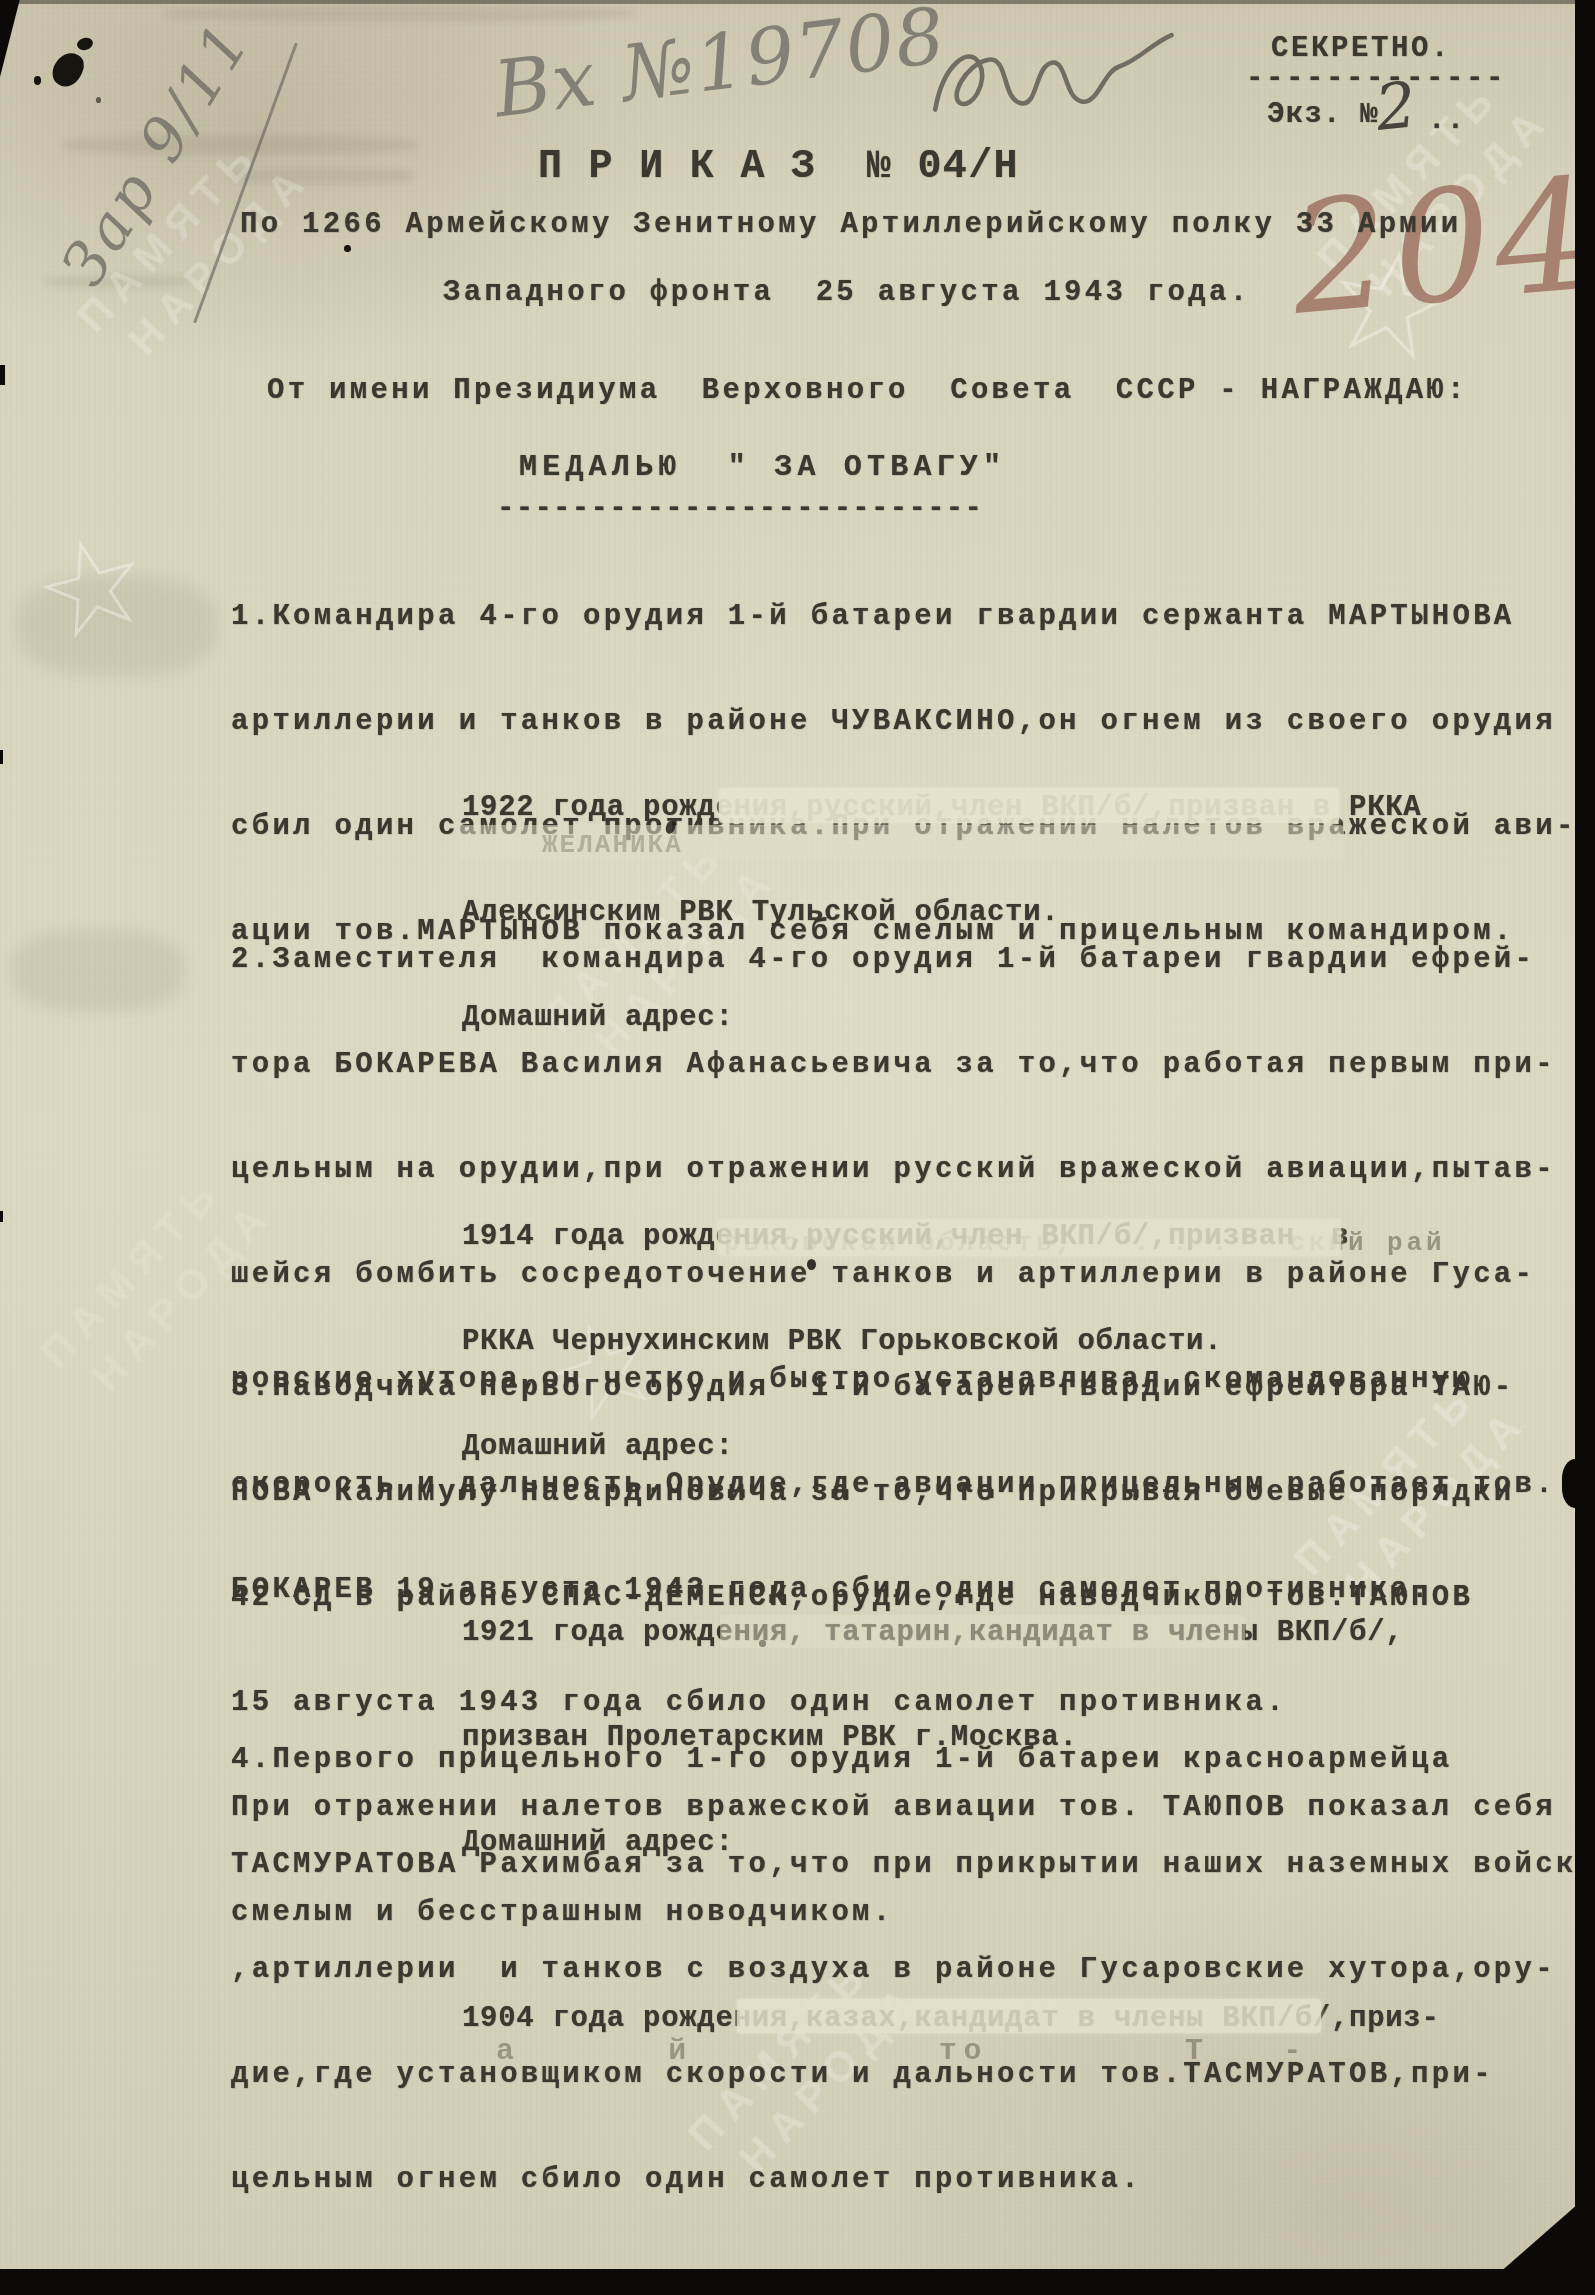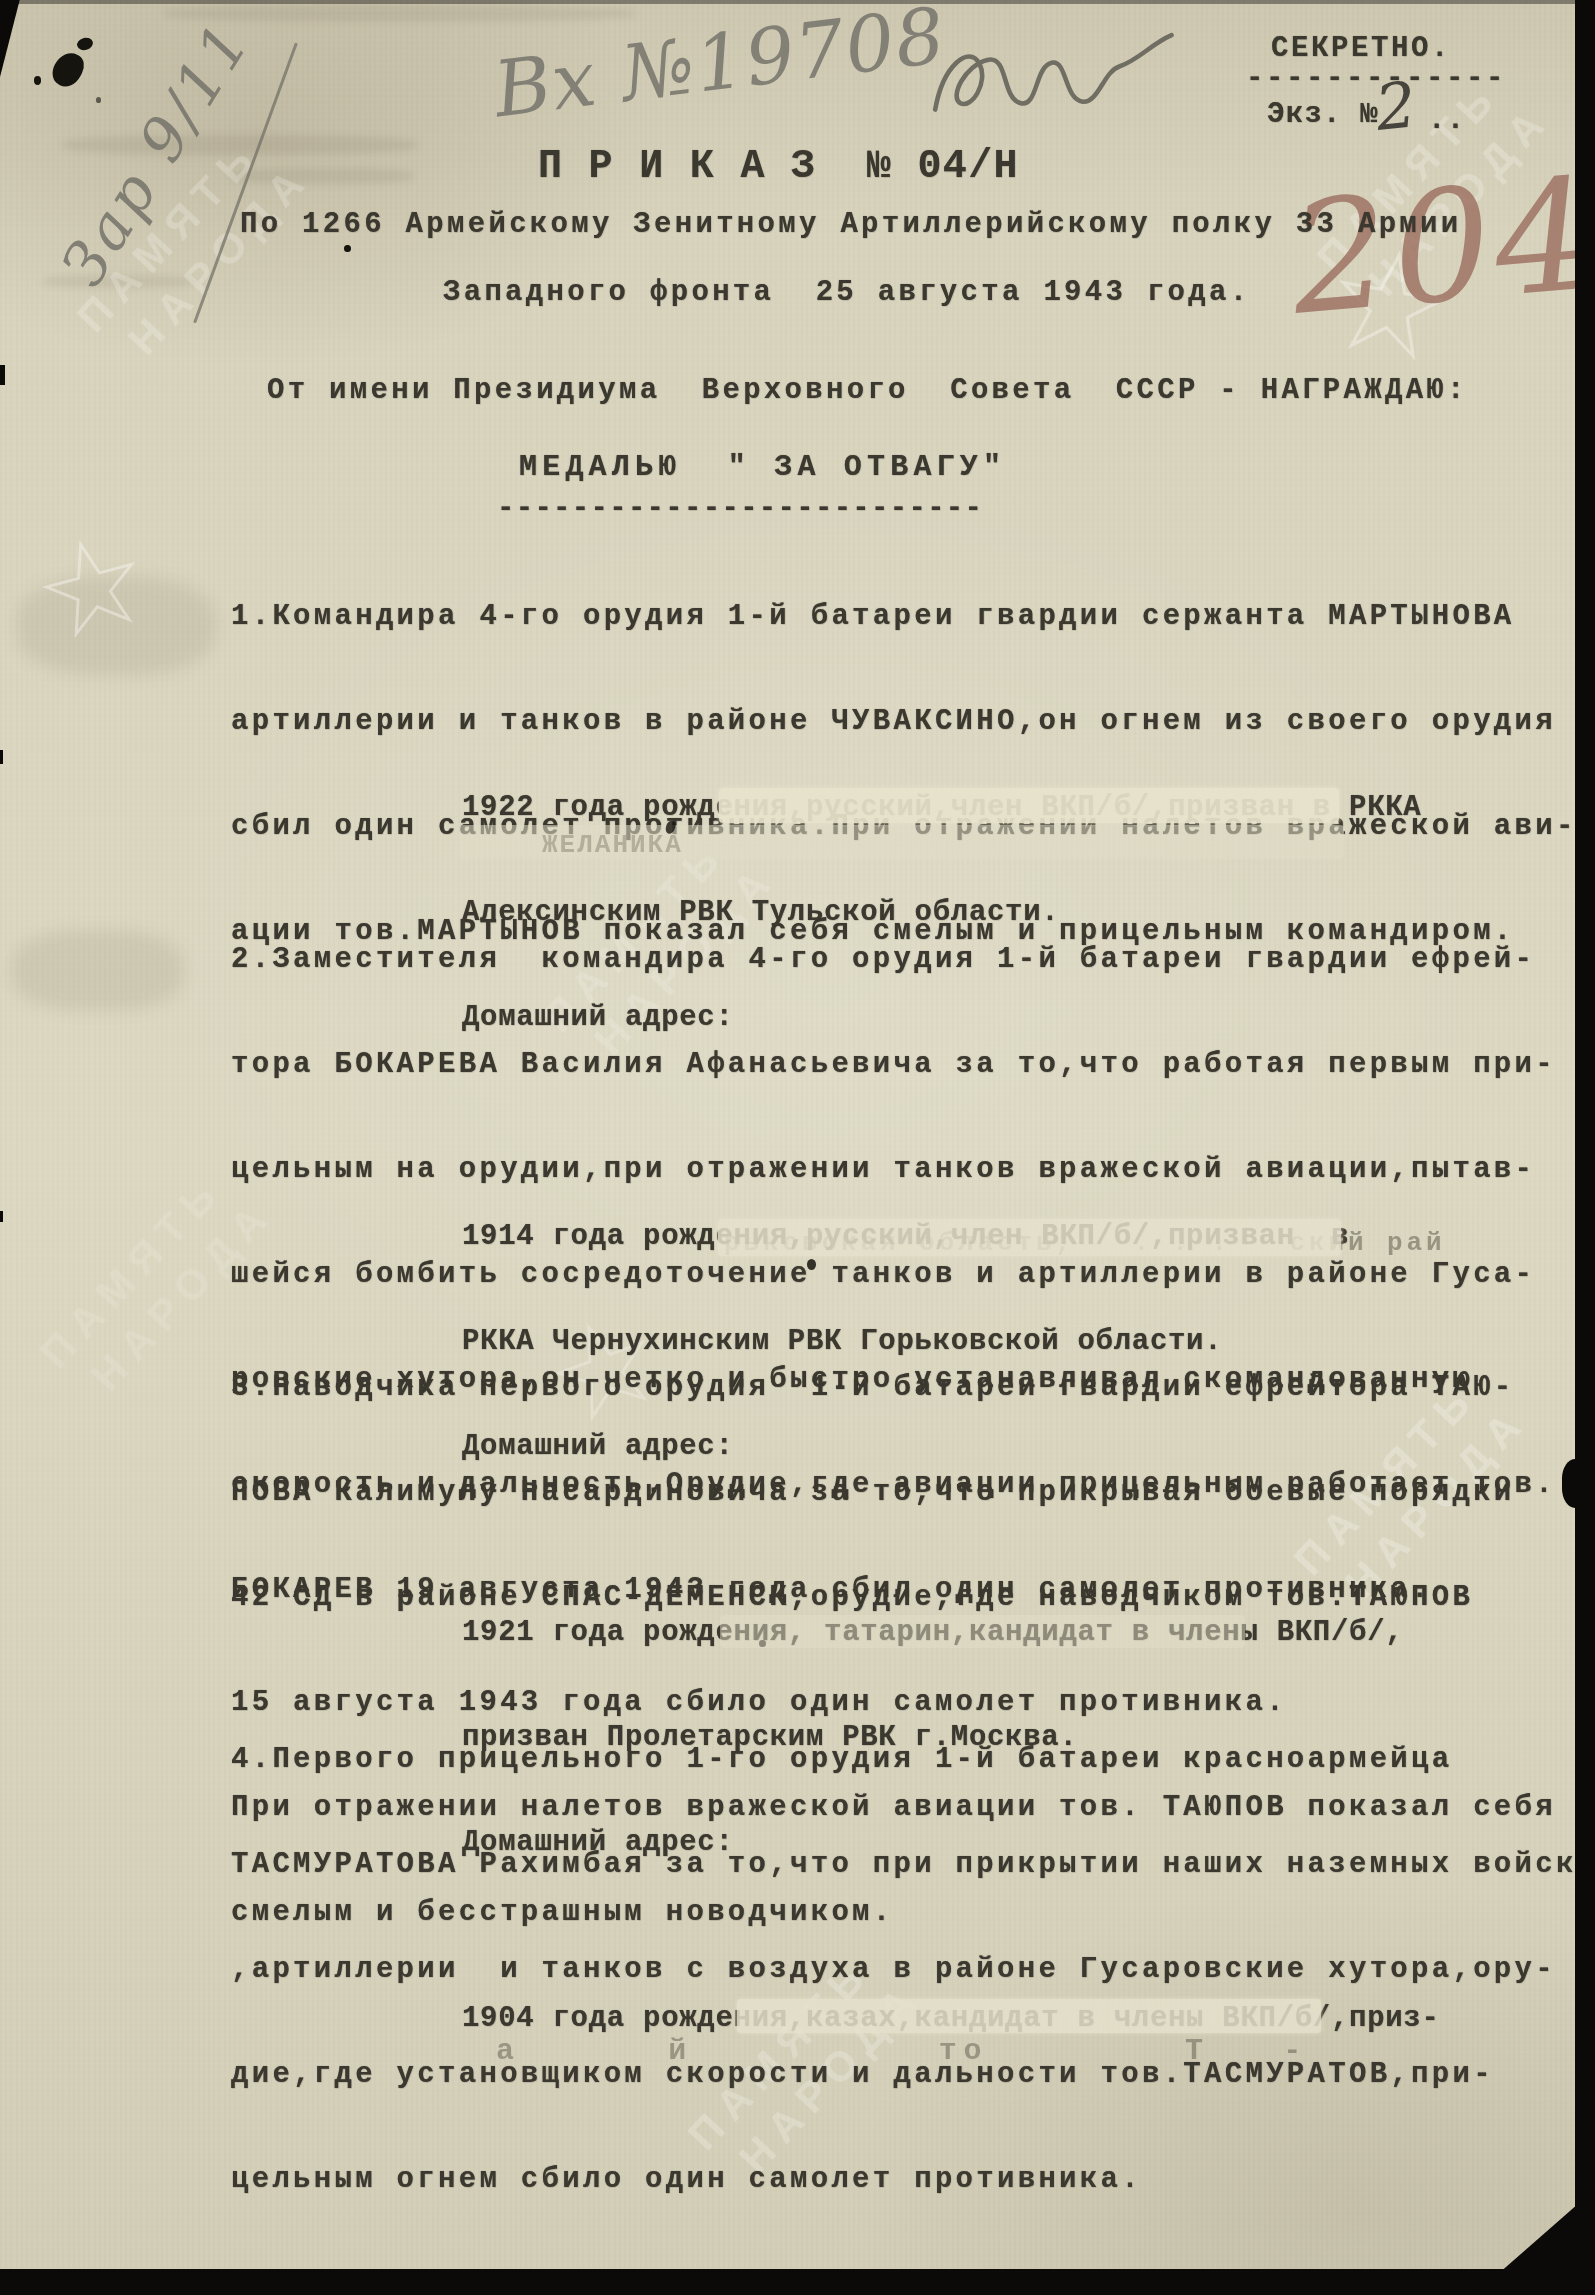--- a/index.html
+++ b/index.html
@@ -117,21 +117,21 @@
     <div>Домашний адрес:</div>
   </div>
   <div class="strip" style="left:719px;top:788px;width:620px;height:35px;background:rgba(231,227,204,.92);box-shadow:0 0 5.2px rgba(231,227,204,.9);"></div>
   <div class="remnant det" style="left:542px;top:828px;font-size:26px;letter-spacing:2px;opacity:.8;">ЖЕЛАНИКА</div>
   <div class="strip" style="left:459px;top:825px;width:885px;height:34px;background:rgba(224,220,198,.55);"></div>
   <div class="blot" style="left:666px;top:821px;width:9.2px;height:13px;border-radius:50% 40% 60% 50%;opacity:.8;transform:rotate(15deg);"></div>
 
   <div class="typed para" style="left:231px;top:872px;">
     <div>2.Заместителя  командира 4-го орудия 1-й батареи гвардии ефрей-</div>
     <div>тора БОКАРЕВА Василия Афанасьевича за то,что работая первым при-</div>
-    <div>цельным на орудии,при отражении танков вражеской авиации,пытав-</div>
+    <div>цельным на орудии,при отражении русский вражеской авиации,пытав-</div>
     <div>шейся бомбить сосредоточение танков и артиллерии в районе Гуса-</div>
     <div>ровские хутора,он четко и быстро устанавливал скомандованную</div>
     <div>скорость и дальность.Орудие,где авиации прицельным работает тов.</div>
     <div>БОКАРЕВ 19 августа 1943 года сбил один самолет противника.</div>
   </div>
   <div class="typed det" style="left:462px;top:1149px;">
     <div>1914 года рождения,русский,член ВКП/б/,призван  в</div>
     <div>РККА Чернухинским РВК Горьковской области.</div>
     <div>Домашний адрес:</div>
   </div>

